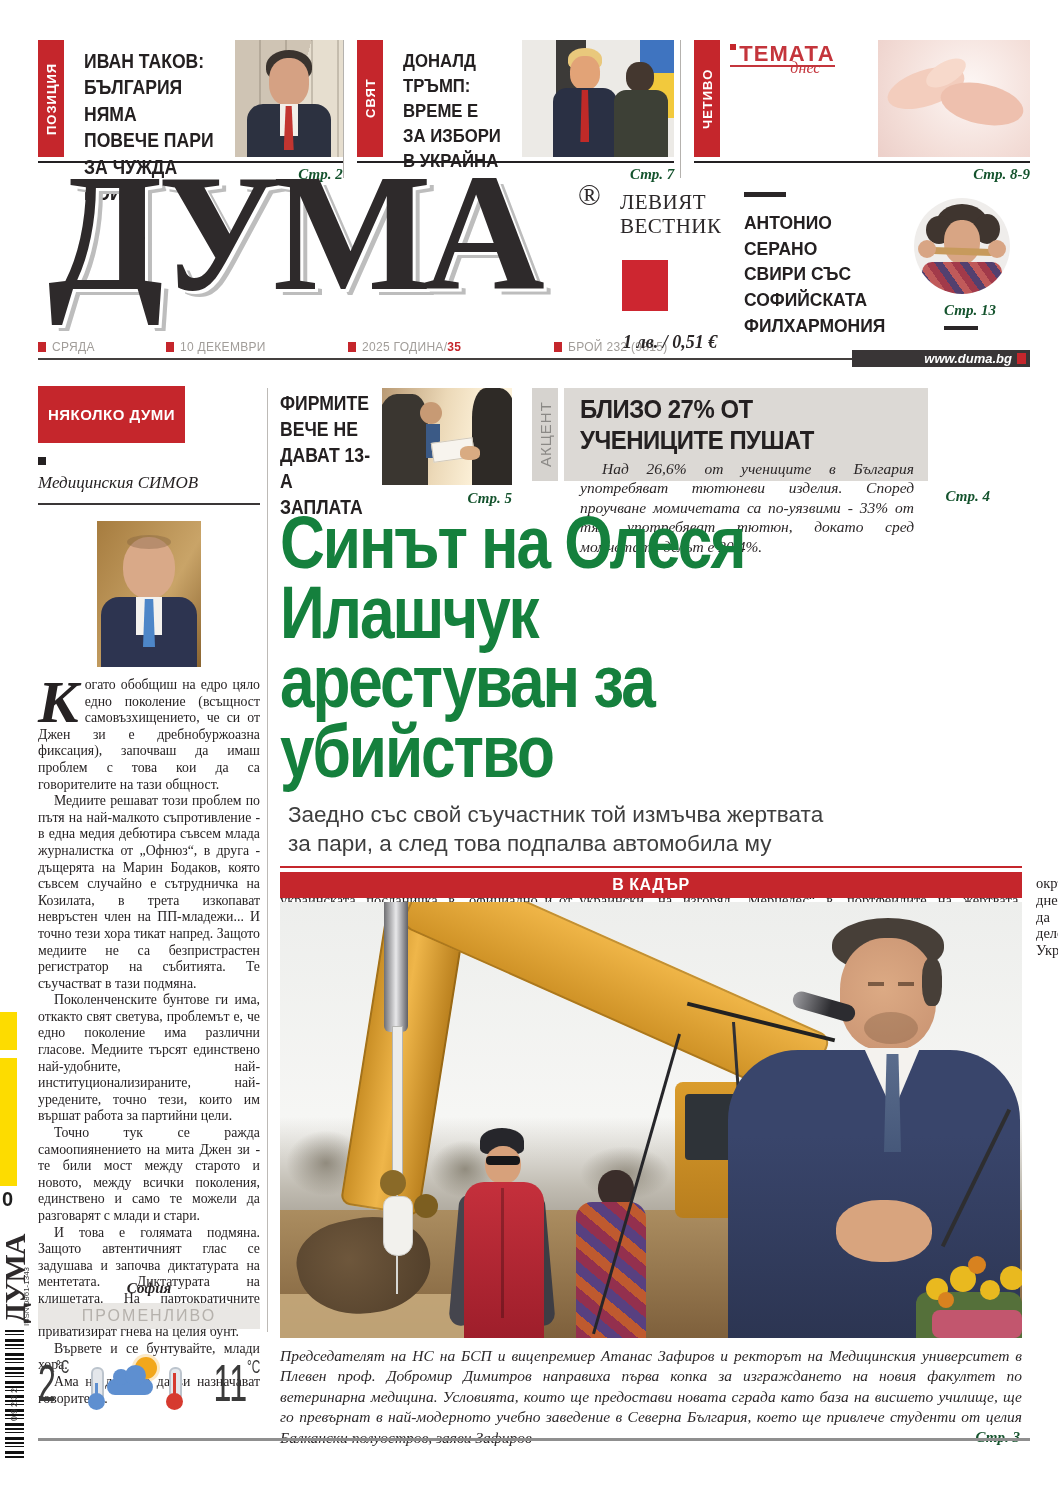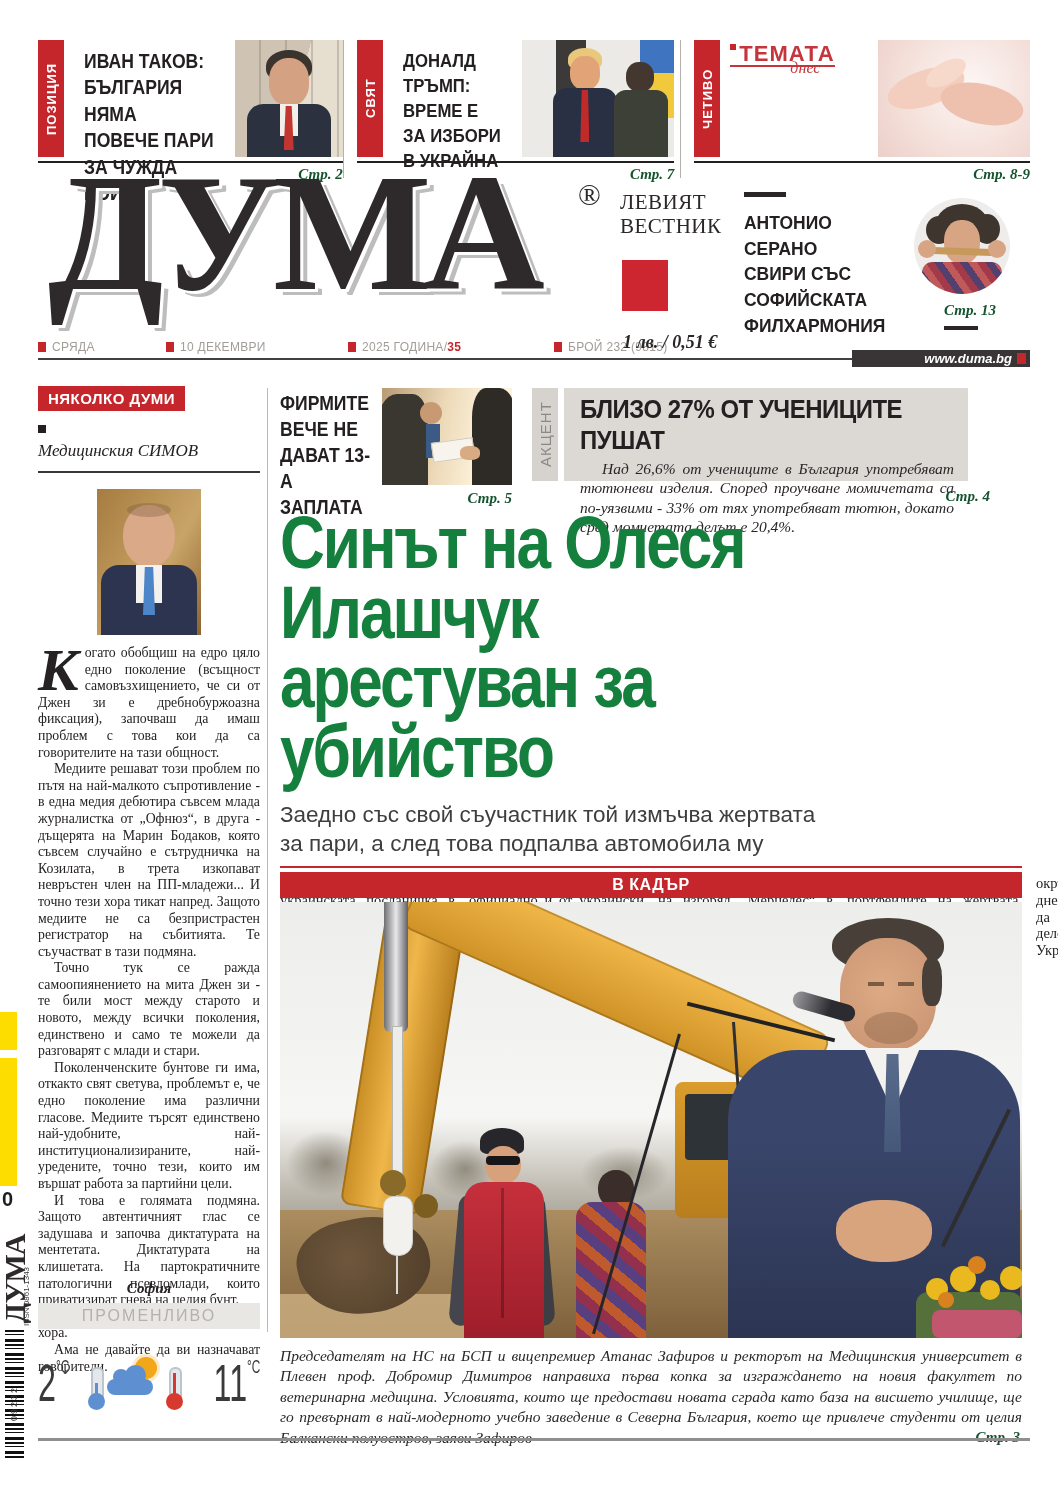--- a/index.html
+++ b/index.html
@@ -51,21 +51,21 @@
             font-weight:bold;font-size:18px;color:#2a2627;}
   .dl-rule{position:absolute;left:0;top:20px;width:992px;height:2px;background:#44403f;}
   .dl-site{position:absolute;right:0;top:12px;width:178px;height:17px;background:#393536;color:#fff;
            display:flex;align-items:center;justify-content:flex-end;padding-right:4px;box-sizing:border-box;
            font-style:italic;font-weight:bold;font-size:13px;}
   .dl-site .sq{width:9px;height:11px;background:#c5262c;margin-left:5px;}
 
   
   .opinion{position:absolute;left:38px;top:386px;width:222px;}
   .op-badge{display:inline-block;background:#c5262c;color:#fff;font-family:"Liberation Sans",sans-serif;
-            font-weight:bold;font-size:15px;padding:4px 10px;letter-spacing:.5px;}
+            font-weight:bold;font-size:15px;padding:20px 10px;letter-spacing:.5px;}
   .op-title{margin-top:10px;font-family:"Liberation Sans",sans-serif;font-weight:bold;font-size:38px;
             line-height:0.98;letter-spacing:-1px;color:#242021;}
   .op-title .cx{transform:scaleX(0.9);}
   .op-bullet{width:8px;height:8px;background:#242021;margin-top:14px;}
   .op-author{margin-top:8px;font-style:italic;font-size:17px;}
   .op-rule{height:2px;background:#3a3637;margin-top:10px;}
   .op-photo{position:relative;width:104px;height:146px;margin:16px auto 0;overflow:hidden;}
   .op-text{margin-top:10px;font-size:13.8px;line-height:16.6px;text-align:justify;}
   .op-text p{margin:0;text-indent:16px;}
   .op-text p.first{text-indent:0;}
@@ -99,33 +99,33 @@
   .firm{position:absolute;left:280px;top:388px;width:242px;height:120px;}
   .firm-title{position:absolute;left:0;top:2px;width:108px;font-family:"Liberation Sans",sans-serif;
               font-weight:bold;font-size:20px;line-height:1.3;color:#242021;}
   .firm-photo{position:absolute;left:102px;top:0;width:130px;height:97px;overflow:hidden;}
   .firm-page{position:absolute;right:10px;top:102px;}
 
   .akcent{position:absolute;left:532px;top:388px;width:462px;height:126px;}
   .ak-label{position:absolute;left:0;top:0;width:26px;height:93px;background:#d6d3cf;color:#8b8986;
             display:flex;align-items:center;justify-content:center;writing-mode:vertical-rl;transform:rotate(180deg);
             font-family:"Liberation Sans",sans-serif;font-size:15px;letter-spacing:1px;}
-  .ak-box{position:absolute;left:32px;top:0;width:404px;height:93px;background:#dcd9d5;box-sizing:border-box;
+  .ak-box{position:absolute;left:32px;top:0;width:364px;height:93px;background:#dcd9d5;box-sizing:border-box;
           padding:6px 14px 8px 16px;}
   .ak-title{font-family:"Liberation Sans",sans-serif;font-weight:bold;font-size:26px;letter-spacing:-.5px;color:#242021;}
   .ak-title .cx{transform:scaleX(0.92);}
   .ak-text{margin-top:3px;font-style:italic;font-size:15.5px;line-height:1.25;text-align:justify;text-indent:22px;color:#2a2627;}
   .ak-page{position:absolute;right:4px;top:100px;}
 
   
   .lead{position:absolute;left:280px;top:508px;width:742px;}
   .lead-h1{font-family:"Liberation Sans",sans-serif;font-weight:bold;font-size:74px;line-height:0.94;
            letter-spacing:-2.5px;color:#15803d;}
   .lead-h1 .cx{transform:scaleX(0.84);}
-  .lead-sub{margin-top:14px;font-family:"Liberation Sans",sans-serif;font-size:22.5px;line-height:1.3;color:#3e3e3e;}
+  .lead-sub{margin-top:14px;font-family:"Liberation Sans",sans-serif;font-size:22.5px;line-height:1.3;color:#3e3e3e;margin-left:8px;}
   .lead-body{margin-top:16px;height:156px;column-count:4;column-gap:14px;font-size:14.5px;line-height:16.9px;
              text-align:justify;}
   .lead-body p{margin:0;text-indent:16px;}
 
   .red-rule{position:absolute;left:280px;top:866px;width:742px;height:2px;background:#c5262c;}
   .vk-bar{position:absolute;left:280px;top:872px;width:742px;height:26px;background:#c5262c;color:#fff;
           display:flex;align-items:center;justify-content:center;font-family:"Liberation Sans",sans-serif;
           font-weight:bold;font-size:16px;letter-spacing:.5px;}
 
   
@@ -276,22 +276,22 @@
     <div class="op-photo" style="background:linear-gradient(120deg,#a67c3f,#c9a468 60%,#8a6430);">
       <div class="shape" style="left:26px;top:16px;width:52px;height:62px;background:#d9a988;border-radius:48%;"></div>
       <div class="shape" style="left:30px;top:14px;width:44px;height:14px;background:rgba(120,90,60,.35);border-radius:50%;"></div>
       <div class="shape" style="left:4px;top:76px;width:96px;height:70px;background:#2d3450;border-radius:18px 18px 0 0;"></div>
       <div class="shape" style="left:39px;top:76px;width:26px;height:38px;background:#f4f2ee;"></div>
       <div class="shape" style="left:46px;top:78px;width:12px;height:48px;background:#4d86c8;clip-path:polygon(15% 0,85% 0,100% 100%,0 100%);"></div>
     </div>
     <div class="op-text">
       <p class="first"><span class="dropcap">К</span><span>огато обобщиш на едро цяло едно поколение (всъщност самовъзхищението, че си от Джен зи е дребнобуржоазна фиксация), започваш да имаш проблем с това кои да са говорителите на тази общност.</span></p>
       <p>Медиите решават този проблем по пътя на най-малкото съпротивление - в една медия дебютира съвсем млада журналистка от „Офнюз“, в друга - дъщерята на Марин Бодаков, която съвсем случайно е сътрудничка на Козилата, в трета изкопават невръстен член на ПП-младежи... И точно тези хора тикат напред. Защото медиите не са безпристрастен регистратор на събитията. Те съучастват в тази подмяна.</p>
+      <p>Поколенченските бунтове ги има, откакто свят светува, проблемът е, че едно поколение има различни гласове. Медиите търсят единствено най-удобните, най-институционализираните, най-уредените, точно тези, които им вършат работа за партийни цели.</p>
       <p>Точно тук се ражда самоопиянението на мита Джен зи - те били мост между старото и новото, между всички поколения, единствено и само те можели да разговарят с млади и стари.</p>
-      <p>Поколенченските бунтове ги има, откакто свят светува, проблемът е, че едно поколение има различни гласове. Медиите търсят единствено най-удобните, най-институционализираните, най-уредените, точно тези, които им вършат работа за партийни цели.</p>
       <p>И това е голямата подмяна. Защото автентичният глас се задушава и започва диктатурата на ментетата. Диктатурата на клишетата. На партократичните патологични псевдомлади, които приватизират гнева на целия бунт.</p>
       <p>Вървете и се бунтувайте, млади хора.</p>
       <p>Ама не давайте да ви назначават говорители.</p>
     </div>
   </div>
 
   <div class="weather">
     <div class="w-city">София</div>
     <div class="w-bar">ПРОМЕНЛИВО</div>
     <div class="w-row">

